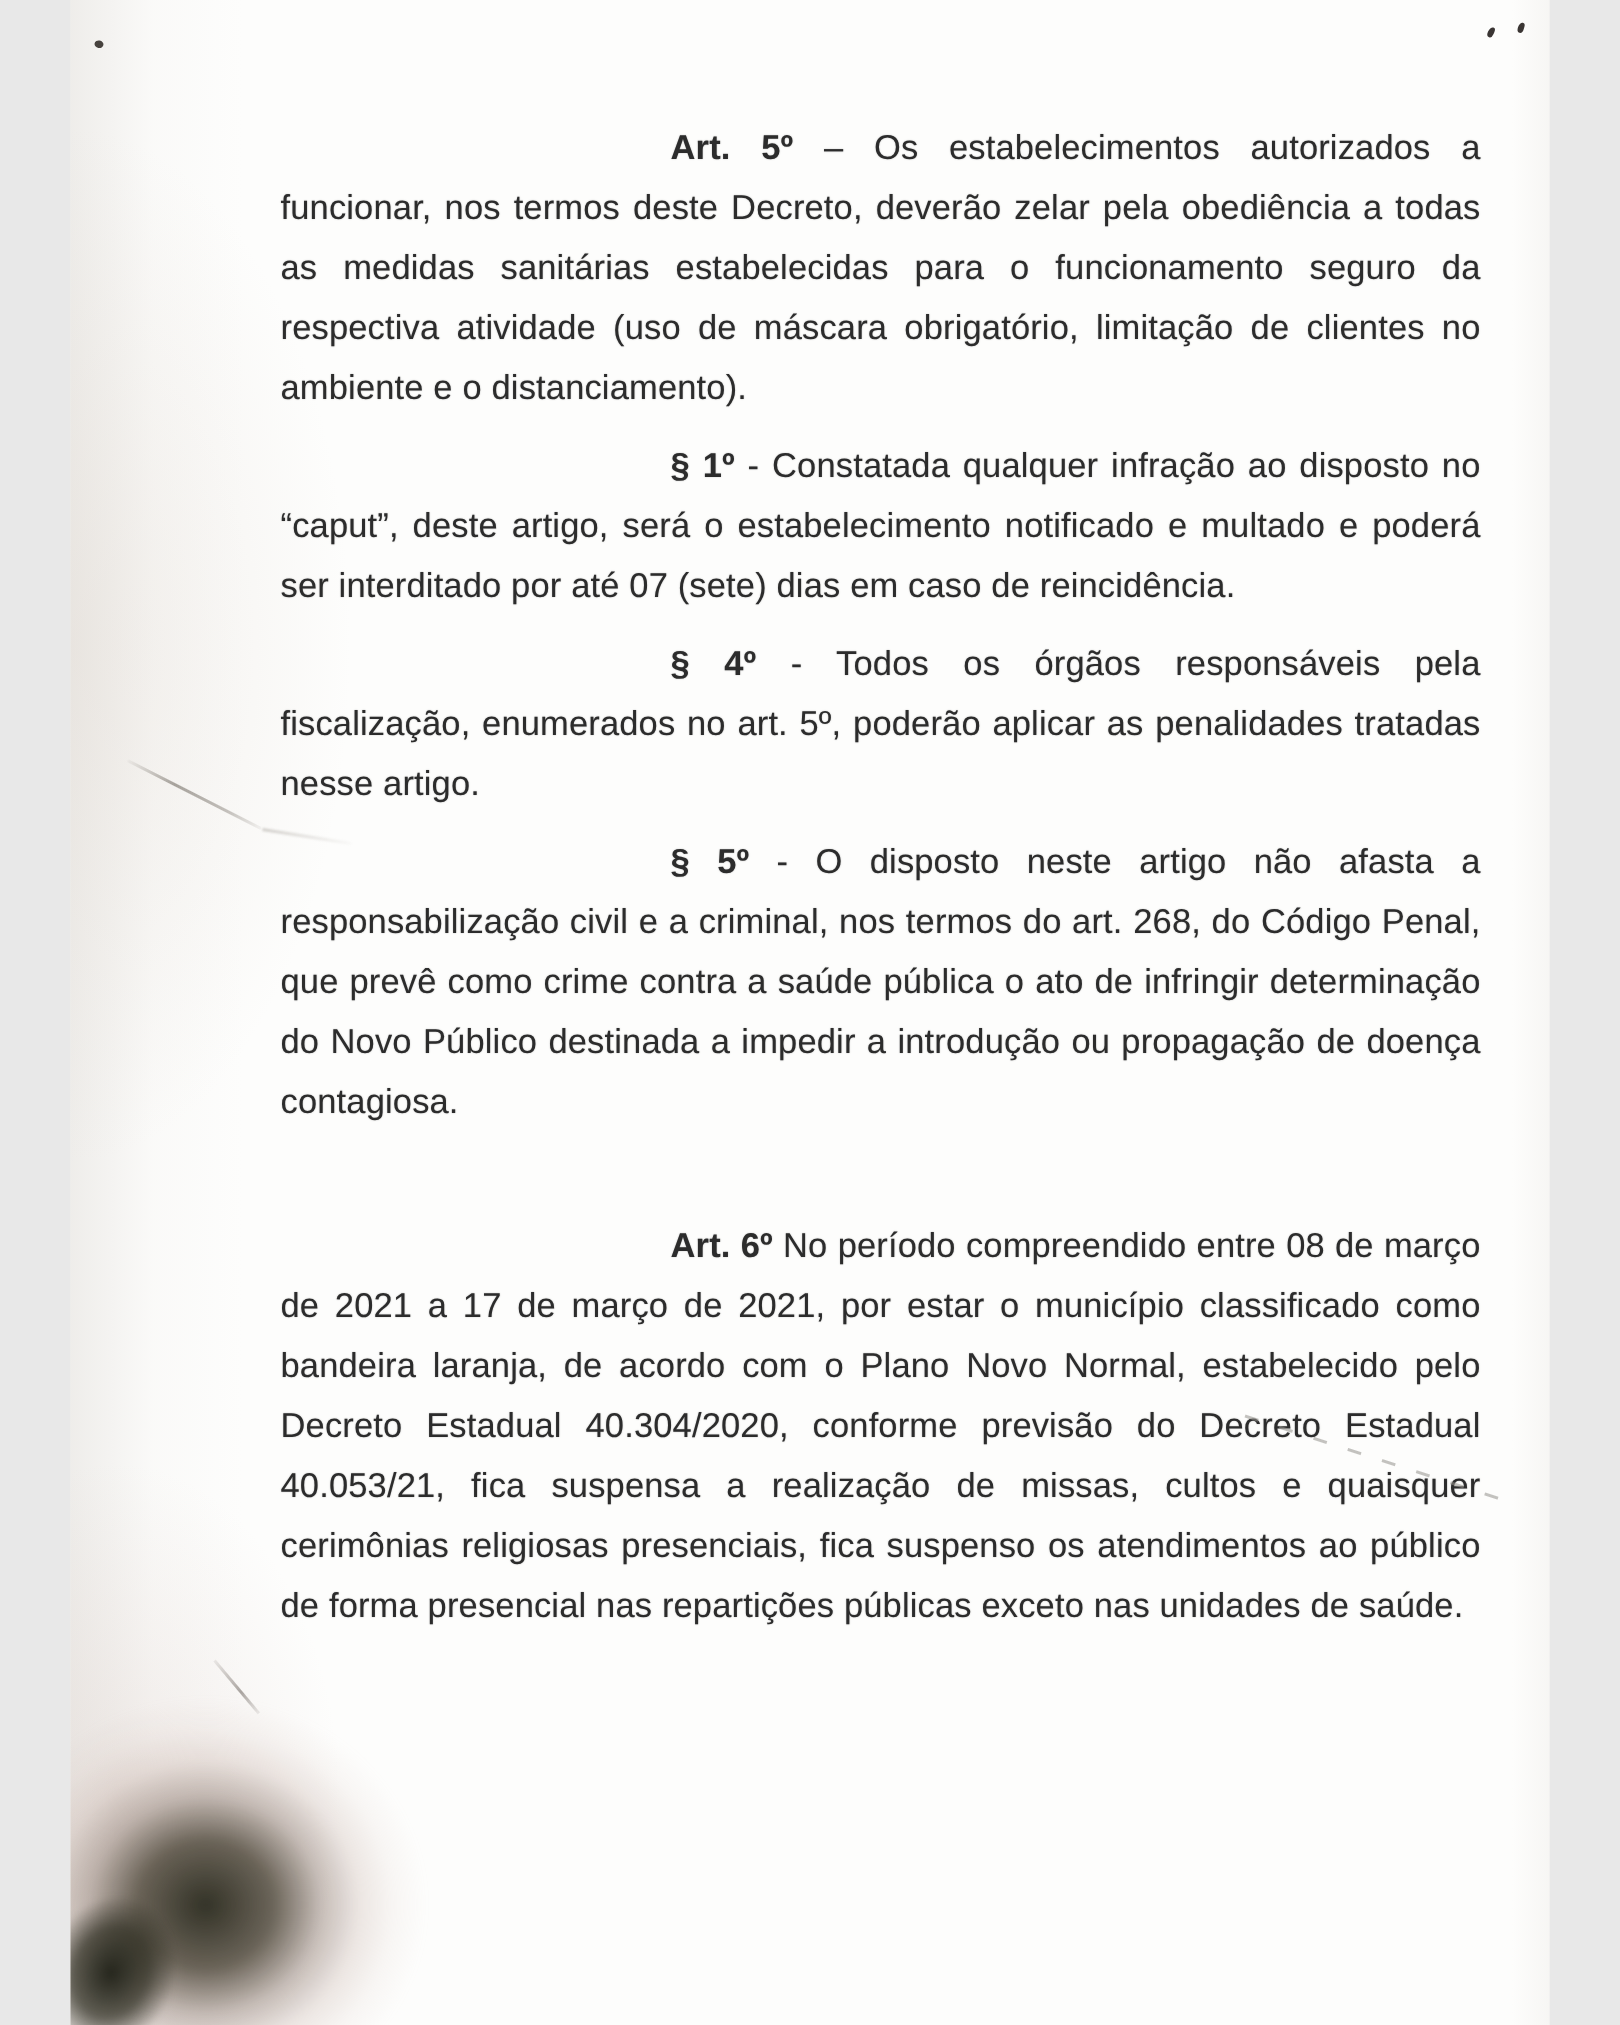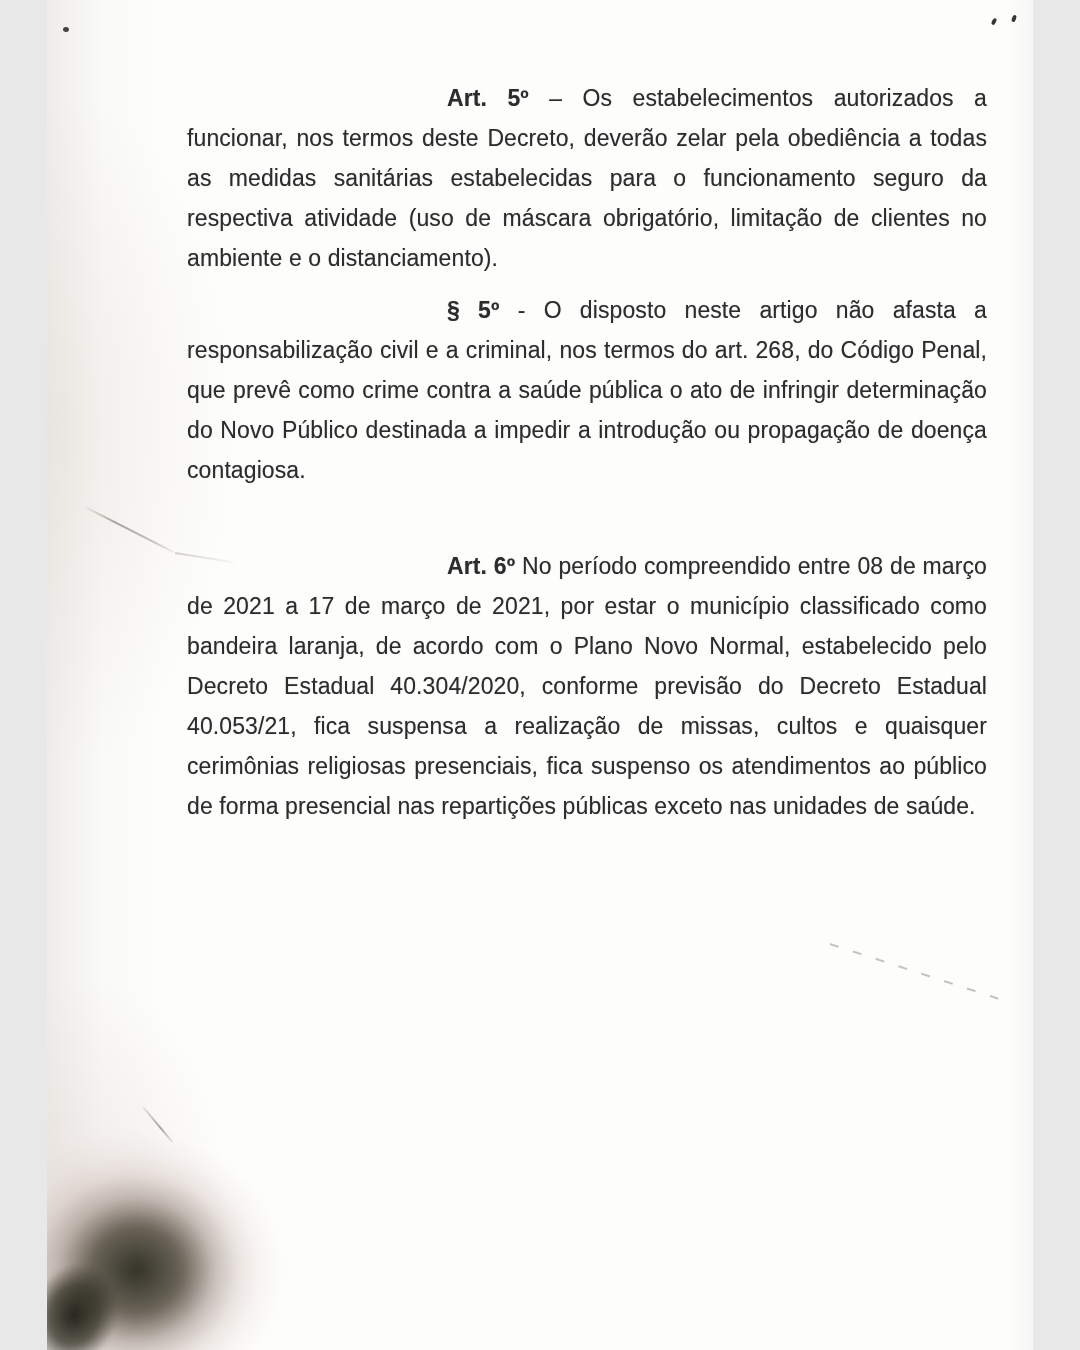--- a/index.html
+++ b/index.html
@@ -116,23 +116,25 @@
 </style>
 </head>
 <body>
 
 <div class="page">
 
   <div class="doc">
 
     <p class="para"><span class="lbl">Art. 5º</span><span> – Os estabelecimentos autorizados a funcionar, nos termos deste Decreto, deverão zelar pela obediência a todas as medidas sanitárias estabelecidas para o funcionamento seguro da respectiva atividade (uso de máscara obrigatório, limitação de clientes no ambiente e o distanciamento).</span></p>
 
+    <p class="para"><span class="lbl">§ 1º</span><span> - Constatada qualquer infração ao disposto no “caput”, deste artigo, será o estabelecimento notificado e multado e poderá ser interditado por até 07 (sete) dias em caso de reincidência.</span></p>
 
 
 
+    <p class="para"><span class="lbl">§ 4º</span><span> - Todos os órgãos responsáveis pela fiscalização, enumerados no art. 5º, poderão aplicar as penalidades tratadas nesse artigo.</span></p>
 
     <p class="para"><span class="lbl">§ 5º</span><span> - O disposto neste artigo não afasta a responsabilização civil e a criminal, nos termos do art. 268, do Código Penal, que prevê como crime contra a saúde pública o ato de infringir determinação do Novo Público destinada a impedir a introdução ou propagação de doença contagiosa.</span></p>
 
     <p class="para big-gap"><span class="lbl">Art. 6º</span><span> No período compreendido entre 08 de março de 2021 a 17 de março de 2021, por estar o município classificado como bandeira laranja, de acordo com o Plano Novo Normal, estabelecido pelo Decreto Estadual 40.304/2020, conforme previsão do Decreto Estadual 40.053/21, fica suspensa a realização de missas, cultos e quaisquer cerimônias religiosas presenciais, fica suspenso os atendimentos ao público de forma presencial nas repartições públicas exceto nas unidades de saúde.</span></p>
 
   </div>
 
   <div class="artifact ink-blob-tr"></div>
   <div class="artifact ink-speck-a"></div>
   <div class="artifact ink-speck-b"></div>

